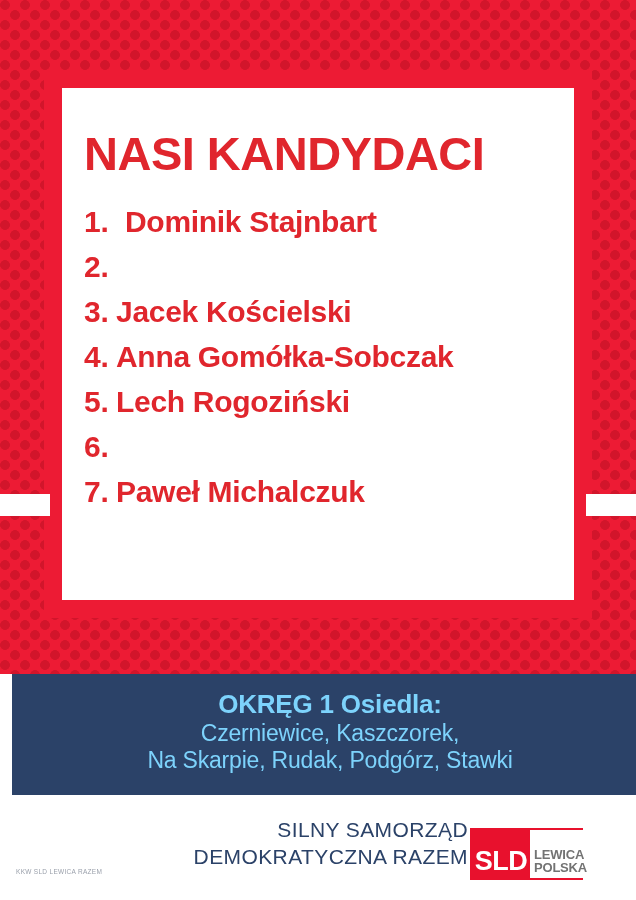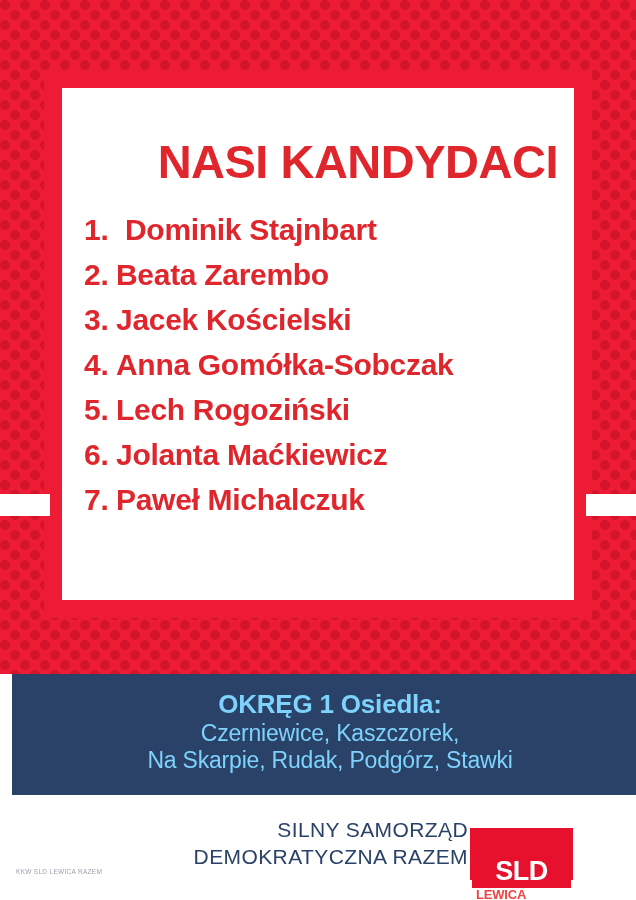--- a/index.html
+++ b/index.html
@@ -73,23 +73,23 @@
     height: 512px;
     box-sizing: border-box;
     padding: 42px 16px 0 22px;
   }
 
   .poster-title {
     color: #e0262d;
     font-size: 47px;
     font-weight: bold;
     letter-spacing: -0.5px;
-    text-align: right;
+    text-align: left;
     line-height: 1.0;
-    margin: 8px 0 30px 0;
+    margin: 0 0 30px 0;
     white-space: nowrap;
   }
 
   .candidate-list {
     list-style: none;
     margin: 0;
     padding: 0;
   }
   .candidate-row {
     display: flex;
@@ -157,45 +157,44 @@
     font-size: 21px;
     line-height: 1.28;
     letter-spacing: 0.4px;
     white-space: nowrap;
   }
 
   .sld-logo {
     position: absolute;
     left: 470px;
     top: 828px;
-    width: 103px;
+    width: 113px;
     height: 52px;
     display: flex;
     border: 2px solid #e8112d;
     box-sizing: border-box;
     background: #ffffff;
-    flex-direction: column;
   }
   .sld-logo .sld-block {
     flex: 0 0 58px;
     background: #e8112d;
     color: #ffffff;
     font-size: 27px;
     font-weight: bold;
     display: flex;
     align-items: flex-end;
     justify-content: center;
     letter-spacing: -0.5px;
     padding-bottom: 1px;
     box-sizing: border-box;
   }
   .sld-logo .razem-block {
     flex: 1 1 auto;
     background: #ffffff;
-    color: #ef4444;
+    color: #737373;
     font-size: 13px;
     font-weight: bold;
     line-height: 1.05;
     display: flex;
     flex-direction: column;
     justify-content: flex-end;
     align-items: flex-start;
     padding: 0 0 3px 4px;
     letter-spacing: -0.2px;
     box-sizing: border-box;
@@ -226,37 +225,35 @@
   <div class="card-inner">
     <div class="poster-title">NASI KANDYDACI</div>
 
     <ul class="candidate-list">
       <li class="candidate-row first">
         <span class="cand-num">1.</span>
         <span class="cand-name">Dominik Stajnbart</span>
       </li>
       <li class="candidate-row">
         <span class="cand-num">2.</span>
-        <span class="cand-name">Beata Zarembo</span>
       </li>
       <li class="candidate-row">
         <span class="cand-num">3.</span>
         <span class="cand-name">Jacek Kościelski</span>
       </li>
       <li class="candidate-row">
         <span class="cand-num">4.</span>
         <span class="cand-name">Anna Gomółka-Sobczak</span>
       </li>
       <li class="candidate-row">
         <span class="cand-num">5.</span>
         <span class="cand-name">Lech Rogoziński</span>
       </li>
       <li class="candidate-row">
         <span class="cand-num">6.</span>
-        <span class="cand-name">Jolanta Maćkiewicz</span>
       </li>
       <li class="candidate-row">
         <span class="cand-num">7.</span>
         <span class="cand-name">Paweł Michalczuk</span>
       </li>
     </ul>
   </div>
 
   <div class="district-band">
     <div class="district-heading">OKRĘG 1 Osiedla:</div>

